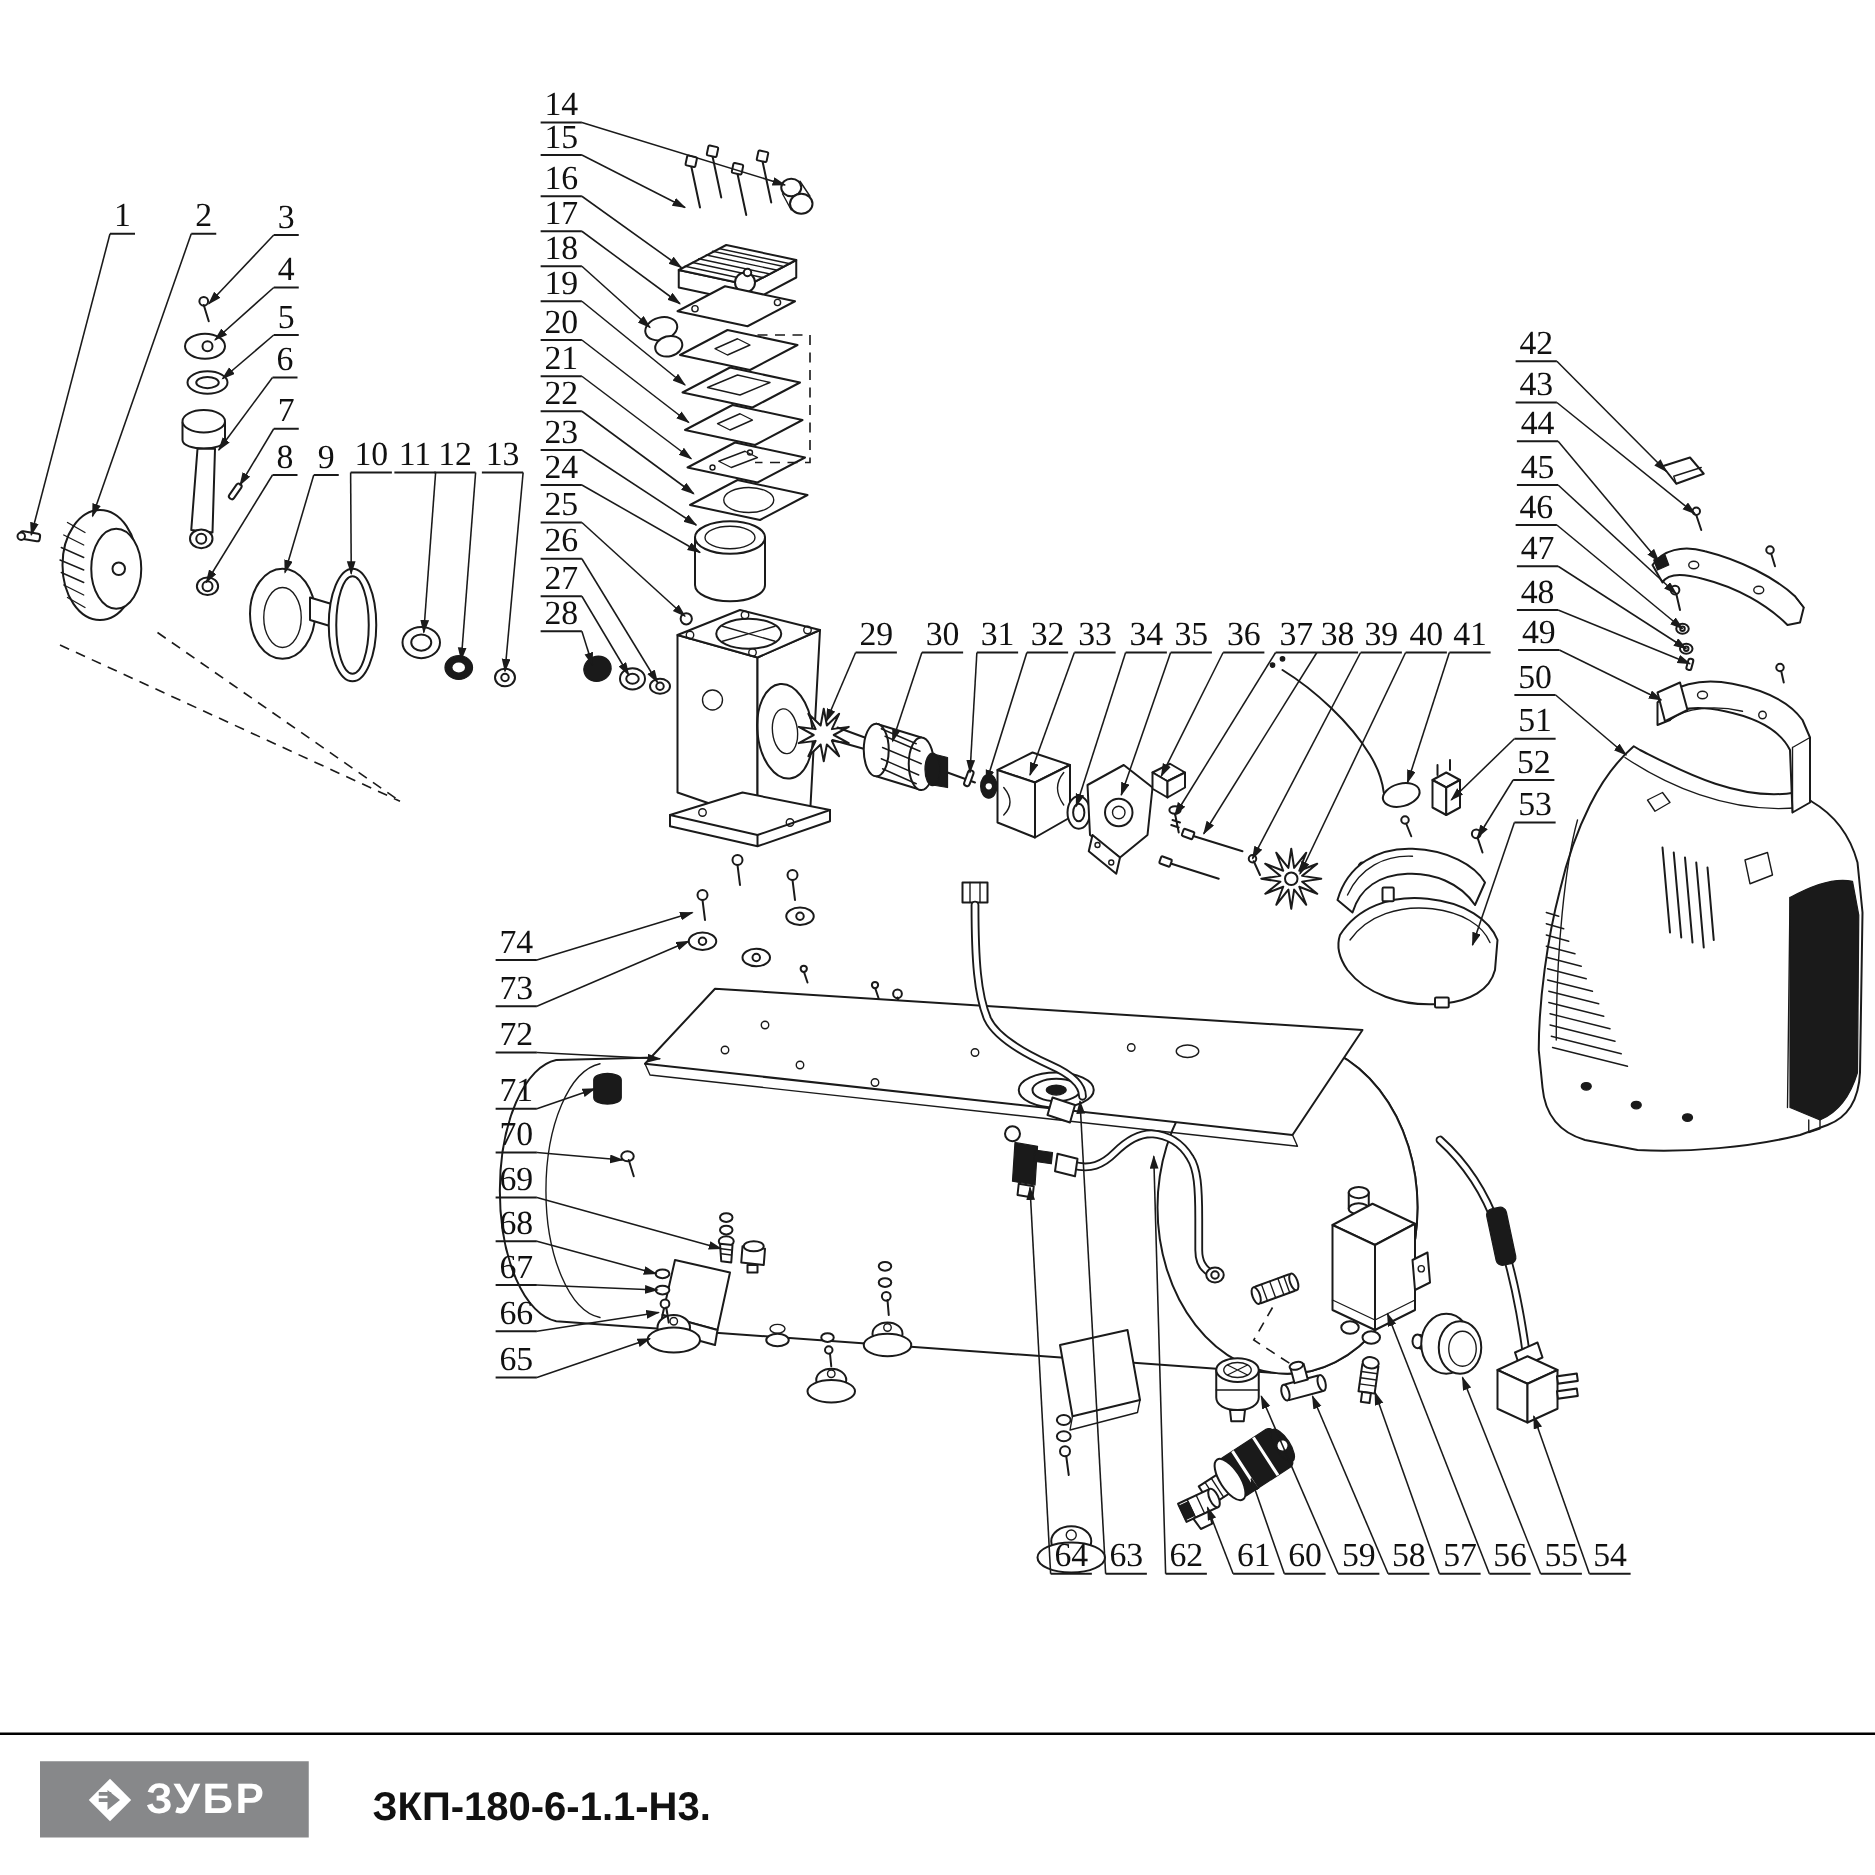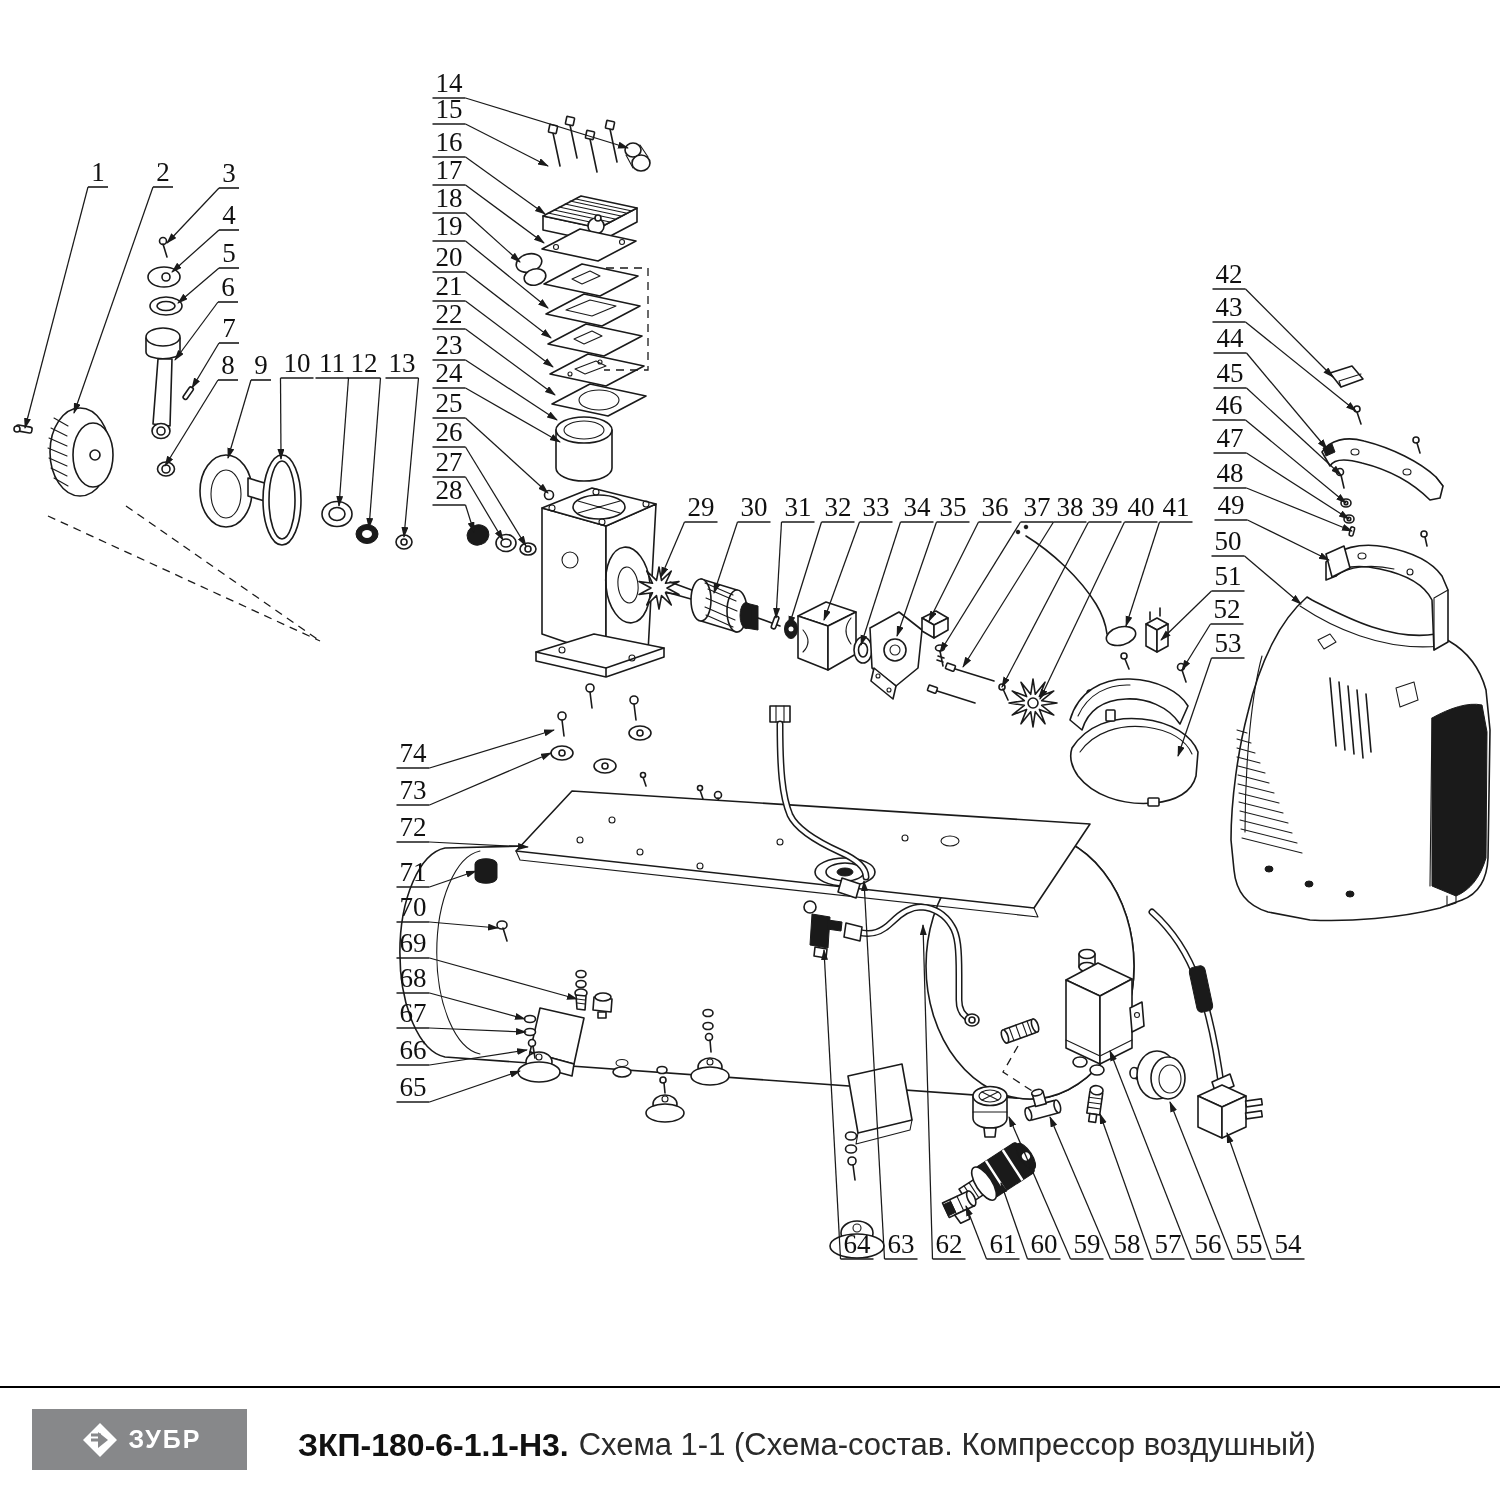--- a/index.html
+++ b/index.html
@@ -14,21 +14,21 @@
   .ldr{stroke:#1a1a1a;stroke-width:1.25;fill:none;}
   .ul{stroke:#1a1a1a;stroke-width:1.6;}
   .lbl{font:27px "Liberation Serif","DejaVu Serif",serif;fill:#111;text-anchor:middle;}
   .pipeO{fill:none;stroke:#1a1a1a;stroke-width:7;stroke-linecap:round;}
   .pipeI{fill:none;stroke:#fff;stroke-width:4;stroke-linecap:round;}
   .wline{stroke:#fff;stroke-width:2.5;}
   
   .footer{position:absolute;left:0;top:1386px;width:1500px;height:114px;border-top:2px solid #000;background:#fff;}
   .logo{position:absolute;left:32px;top:21px;width:215px;height:61px;background:#87888a;
         display:flex;align-items:center;justify-content:center;gap:7px;}
-  .logo-text{color:#fff;font-weight:800;font-size:25px;letter-spacing:2px;font-family:"Liberation Sans",sans-serif;}
+  .logo-text{color:#fff;font-weight:800;font-size:34px;letter-spacing:2px;font-family:"Liberation Sans",sans-serif;}
   .title{position:absolute;left:298px;top:0;height:100%;display:flex;align-items:center;gap:10px;white-space:nowrap;}
   .model{font-size:32px;font-weight:bold;color:#111;}
   .subtitle{font-size:31px;font-weight:normal;color:#2a2a2a;}
 </style>
 </head>
 <body>
 
 <div class="page">
 
 <svg class="diagram" width="1500" height="1500" viewBox="0 0 1500 1500">
@@ -915,17 +915,16 @@
   <div class="logo">
     <svg width="44" height="44" viewBox="0 0 44 44">
       <rect x="10" y="10" width="24" height="24" fill="#fff" transform="rotate(45 22 22)"></rect>
       <path d="M13,17 h10 M13,22 h10" stroke="#87888a" stroke-width="3"></path>
       <path d="M20,14 L30,22 L20,30 Z" fill="#87888a"></path>
     </svg>
     <span class="logo-text">ЗУБР</span>
   </div>
   <div class="title">
     <span class="model">ЗКП-180-6-1.1-Н3.</span>
-    <span class="subtitle">Схема 1-1 (Схема-состав. Компрессор воздушный)</span>
   </div>
 </div>
 
 </div>
 
 </body></html>

